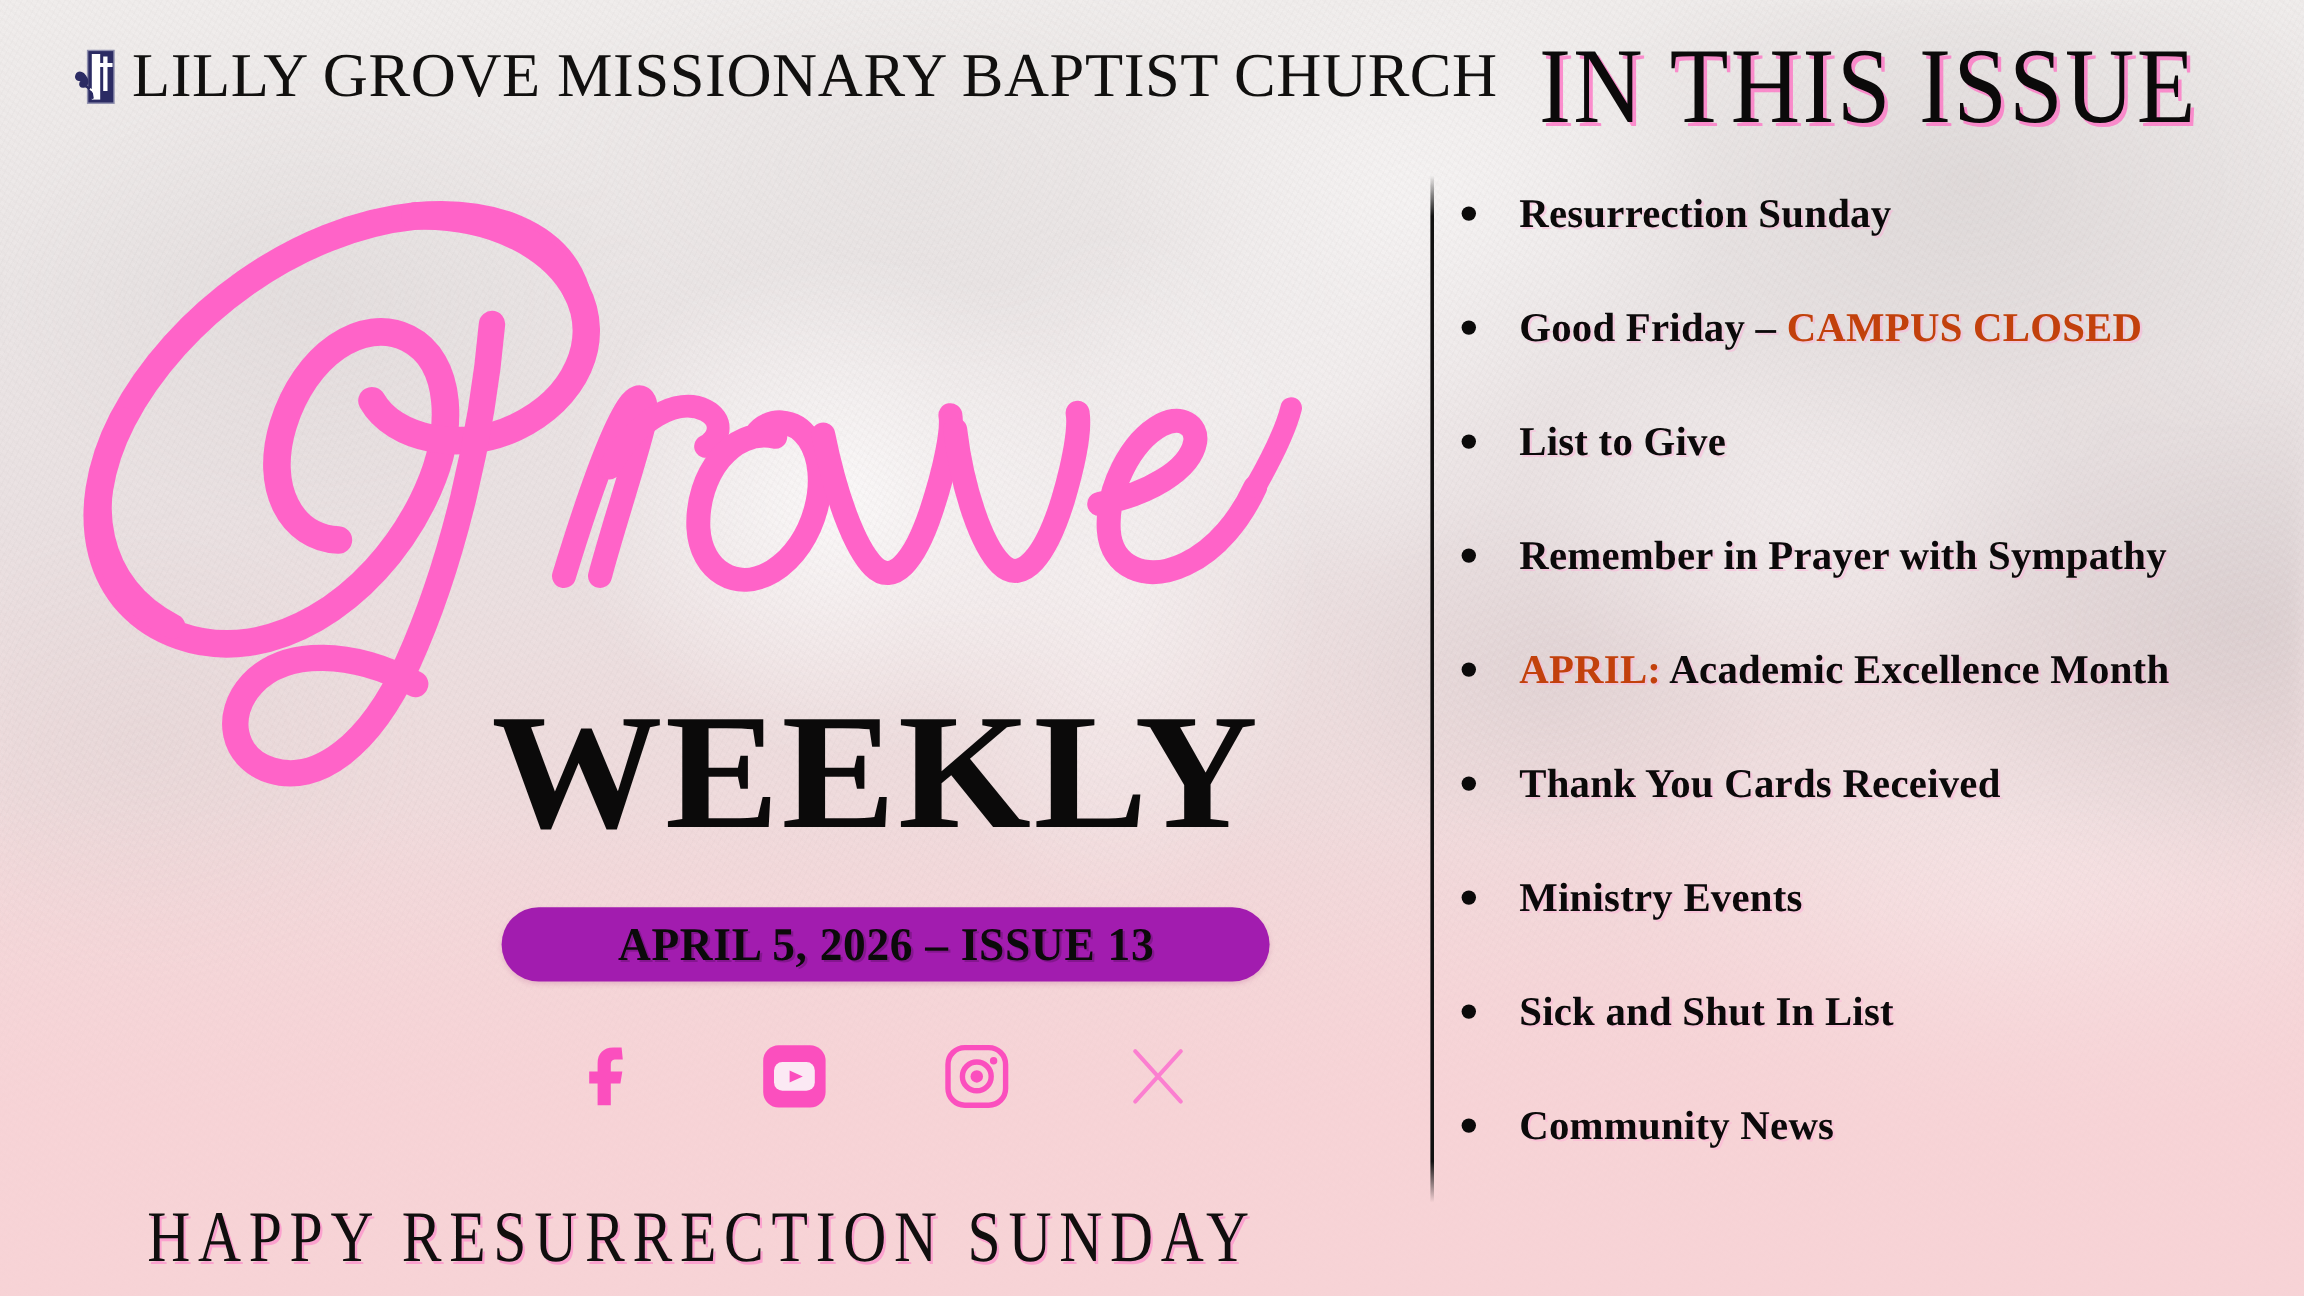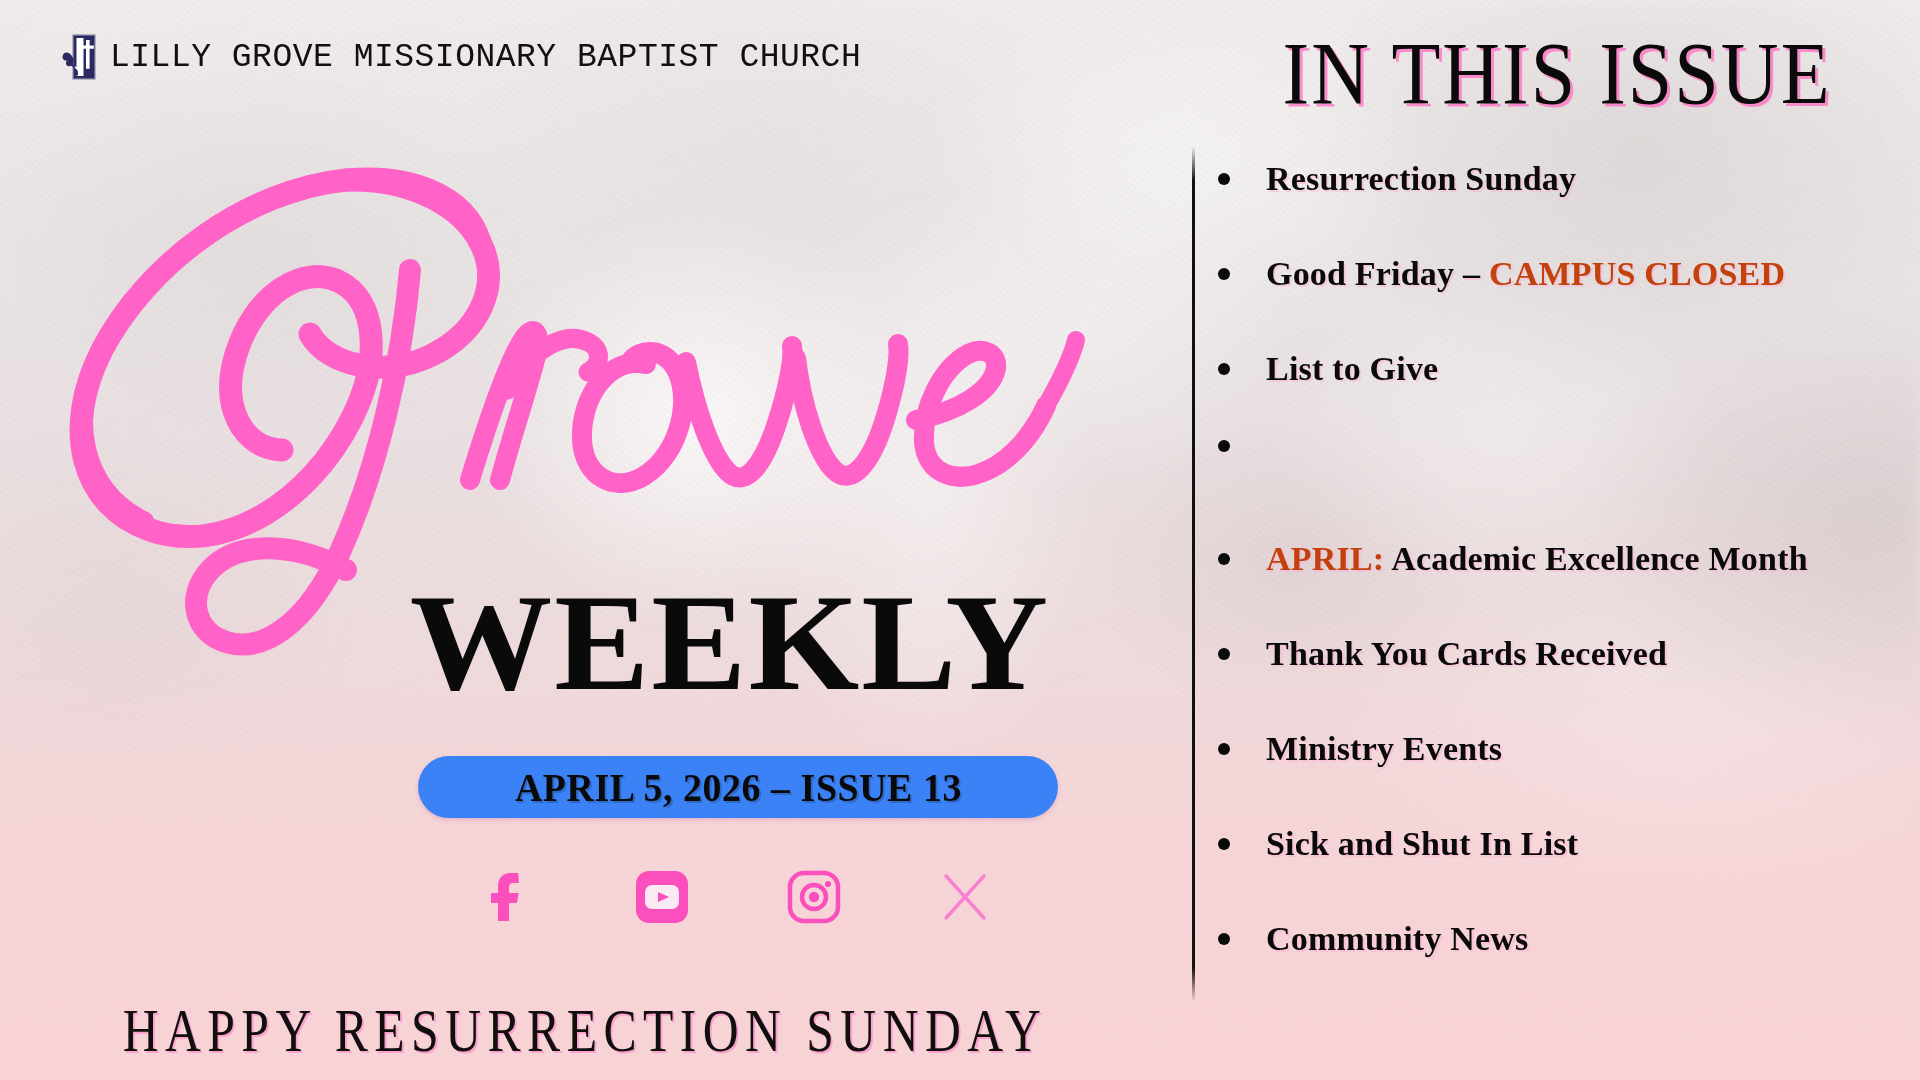--- a/index.html
+++ b/index.html
@@ -74,22 +74,22 @@
 
   .content { position:relative; z-index:10; width:100%; height:100%; }
 
   
   .masthead {
     position:absolute; left:62px; top:34px;
     display:flex; align-items:center; gap:14px;
   }
   .logo-mark { width:34px; height:46px; display:block; }
   .church-name {
-    font-family:Liberation Mono, monospace;
-    font-size:33px;
+    font-family:Liberation Serif, serif;
+    font-size:52px;
     letter-spacing:.5px;
     color:#11100f;
     white-space:nowrap;
     font-weight:400;
   }
 
   
   .grove-script {
     position:absolute;
     left:10px; top:150px;
@@ -110,21 +110,21 @@
     letter-spacing:2px;
     color:#0b0a0a;
     transform:scaleX(1.04);
     transform-origin:center;
   }
 
   .date-pill {
     position:absolute;
     left:418px; top:756px;
     width:640px; height:62px;
-    background:#3b82f6;
+    background:#a21caf;
     border-radius:34px;
     display:flex; align-items:center; justify-content:center;
     box-shadow:0 2px 4px rgba(180,80,140,.25);
   }
   .date-pill span {
     font-family:"Liberation Serif", serif;
     font-weight:700;
     font-size:39px;
     letter-spacing:.6px;
     color:#0b0a0a;
@@ -358,20 +358,21 @@
         <div class="toc-item">
           <span class="toc-bullet"></span>
           <span class="toc-text">Good Friday – <span class="hl">CAMPUS CLOSED</span></span>
         </div>
         <div class="toc-item">
           <span class="toc-bullet"></span>
           <span class="toc-text">List to Give</span>
         </div>
         <div class="toc-item">
           <span class="toc-bullet"></span>
+          <span class="toc-text">Remember in Prayer with Sympathy</span>
         </div>
         <div class="toc-item">
           <span class="toc-bullet"></span>
           <span class="toc-text"><span class="hl">APRIL:</span> Academic Excellence Month</span>
         </div>
         <div class="toc-item">
           <span class="toc-bullet"></span>
           <span class="toc-text">Thank You Cards Received</span>
         </div>
         <div class="toc-item">

